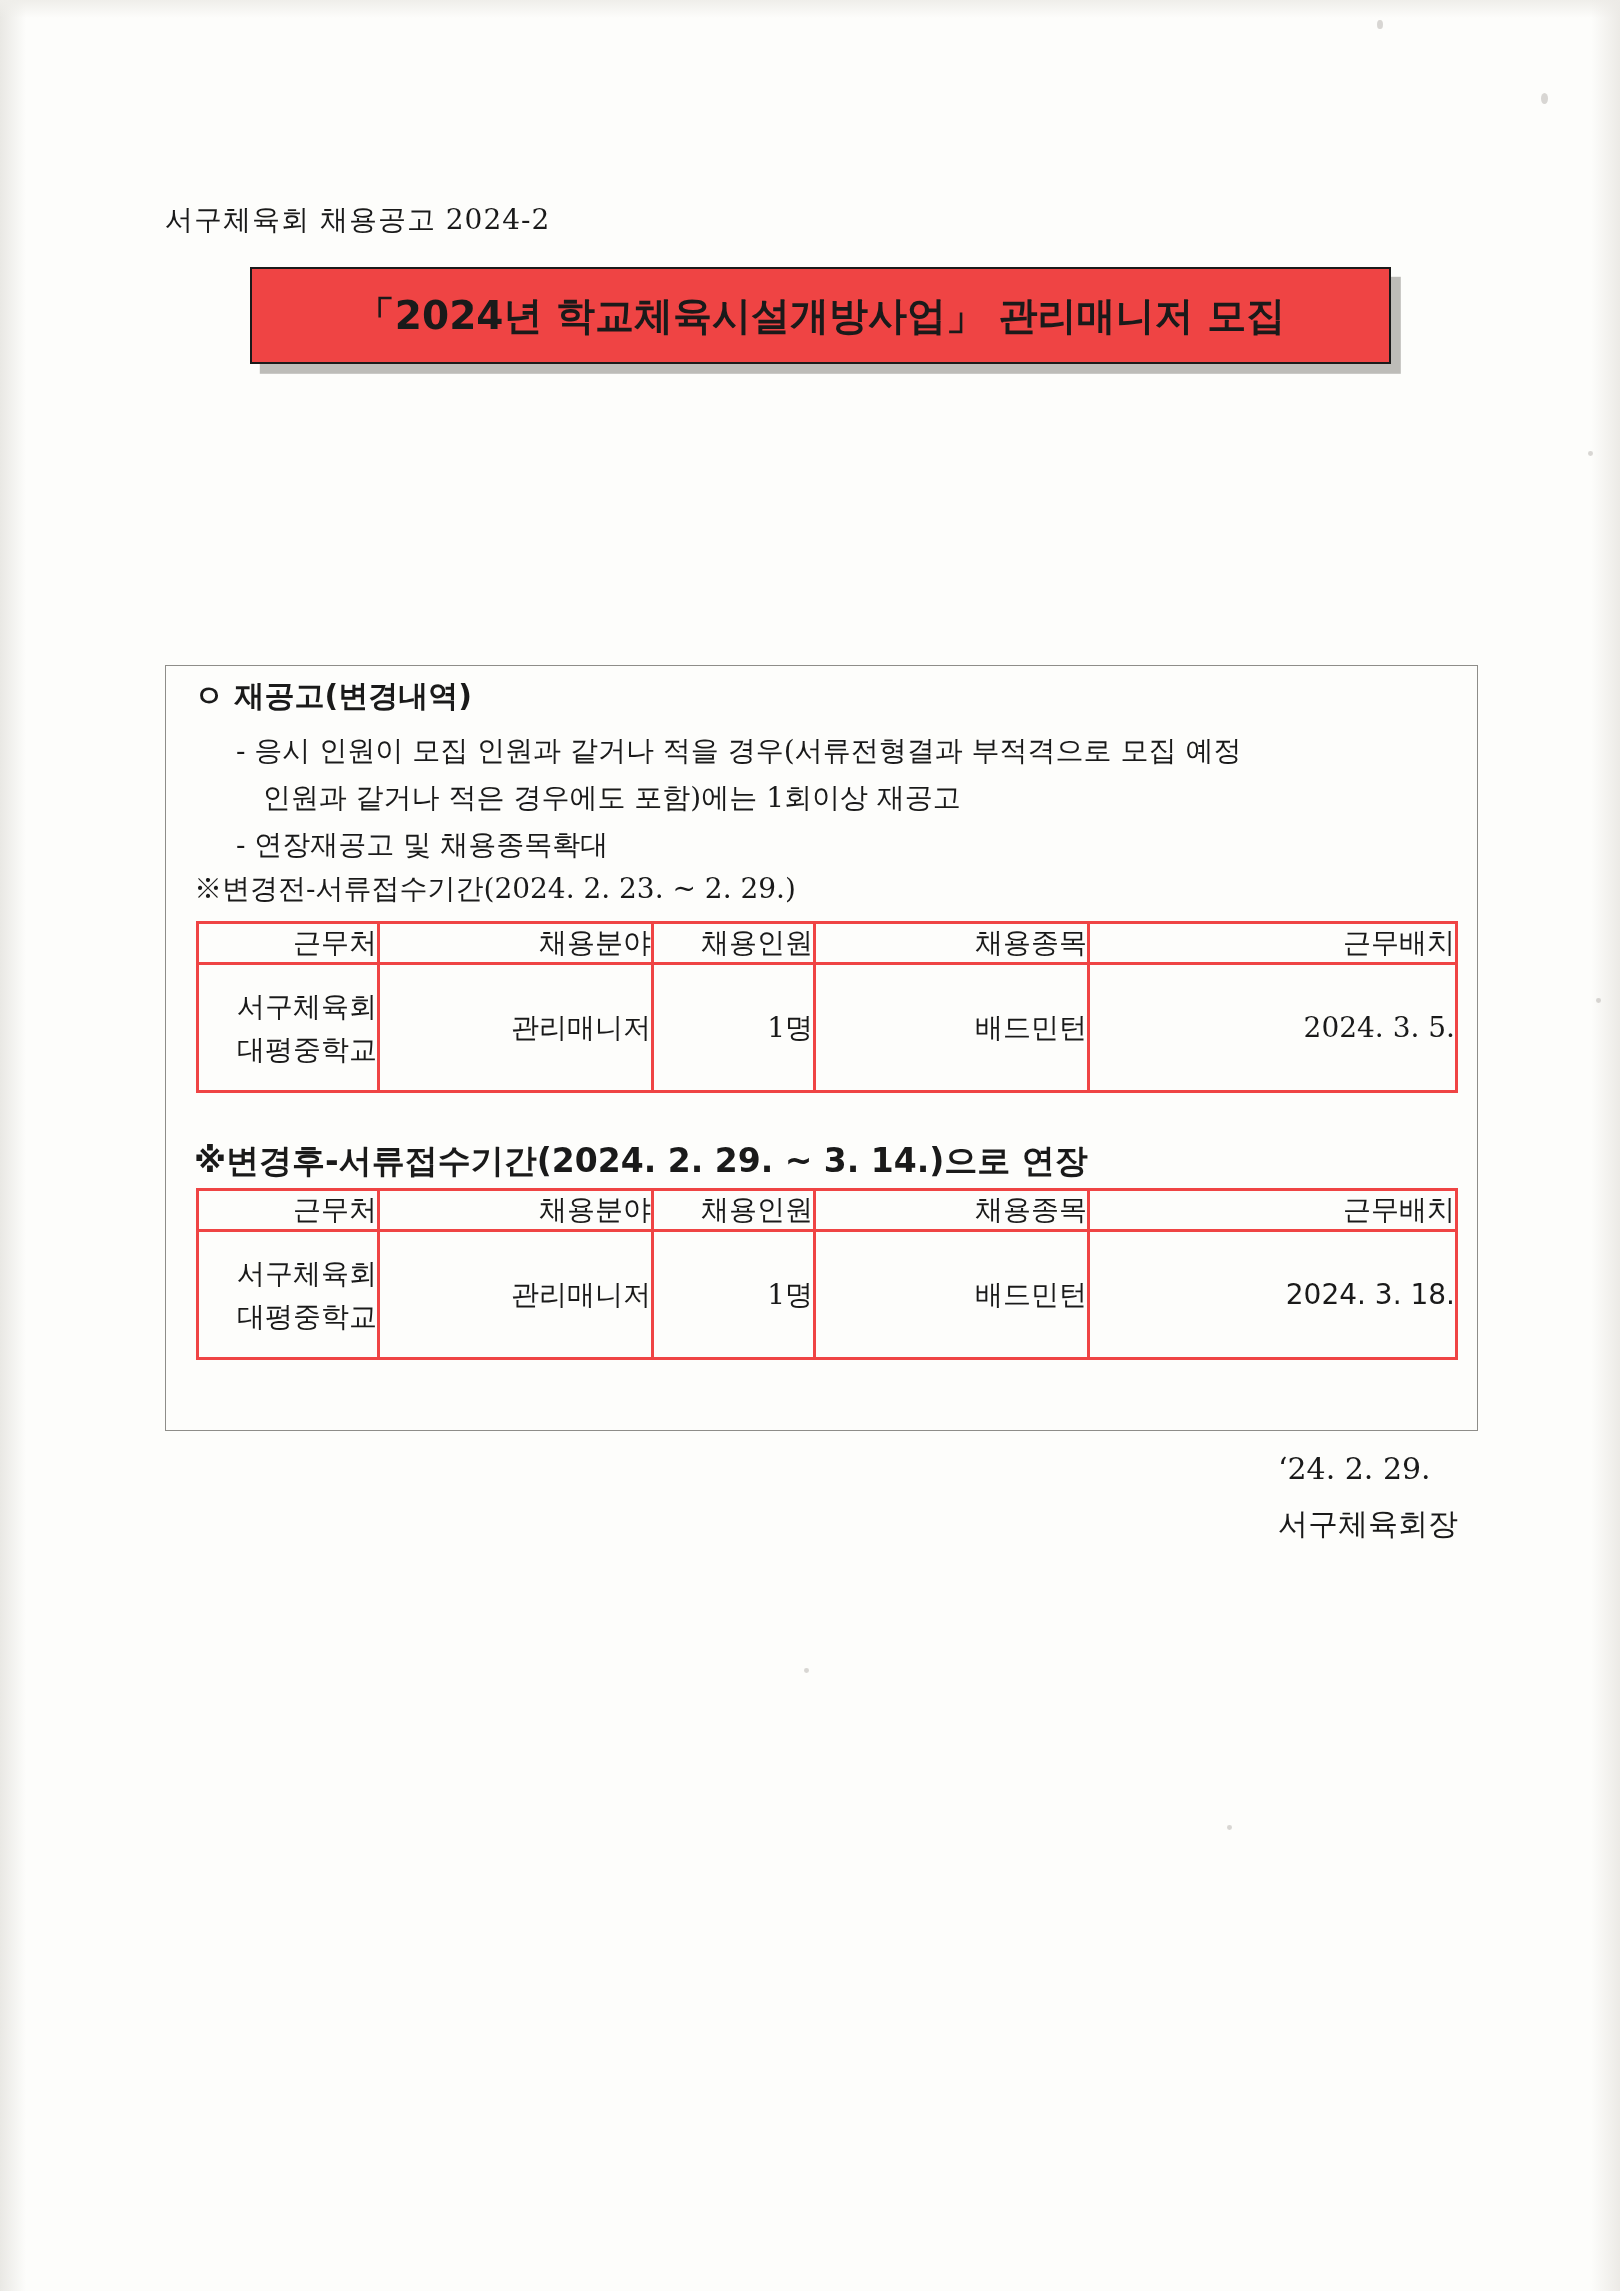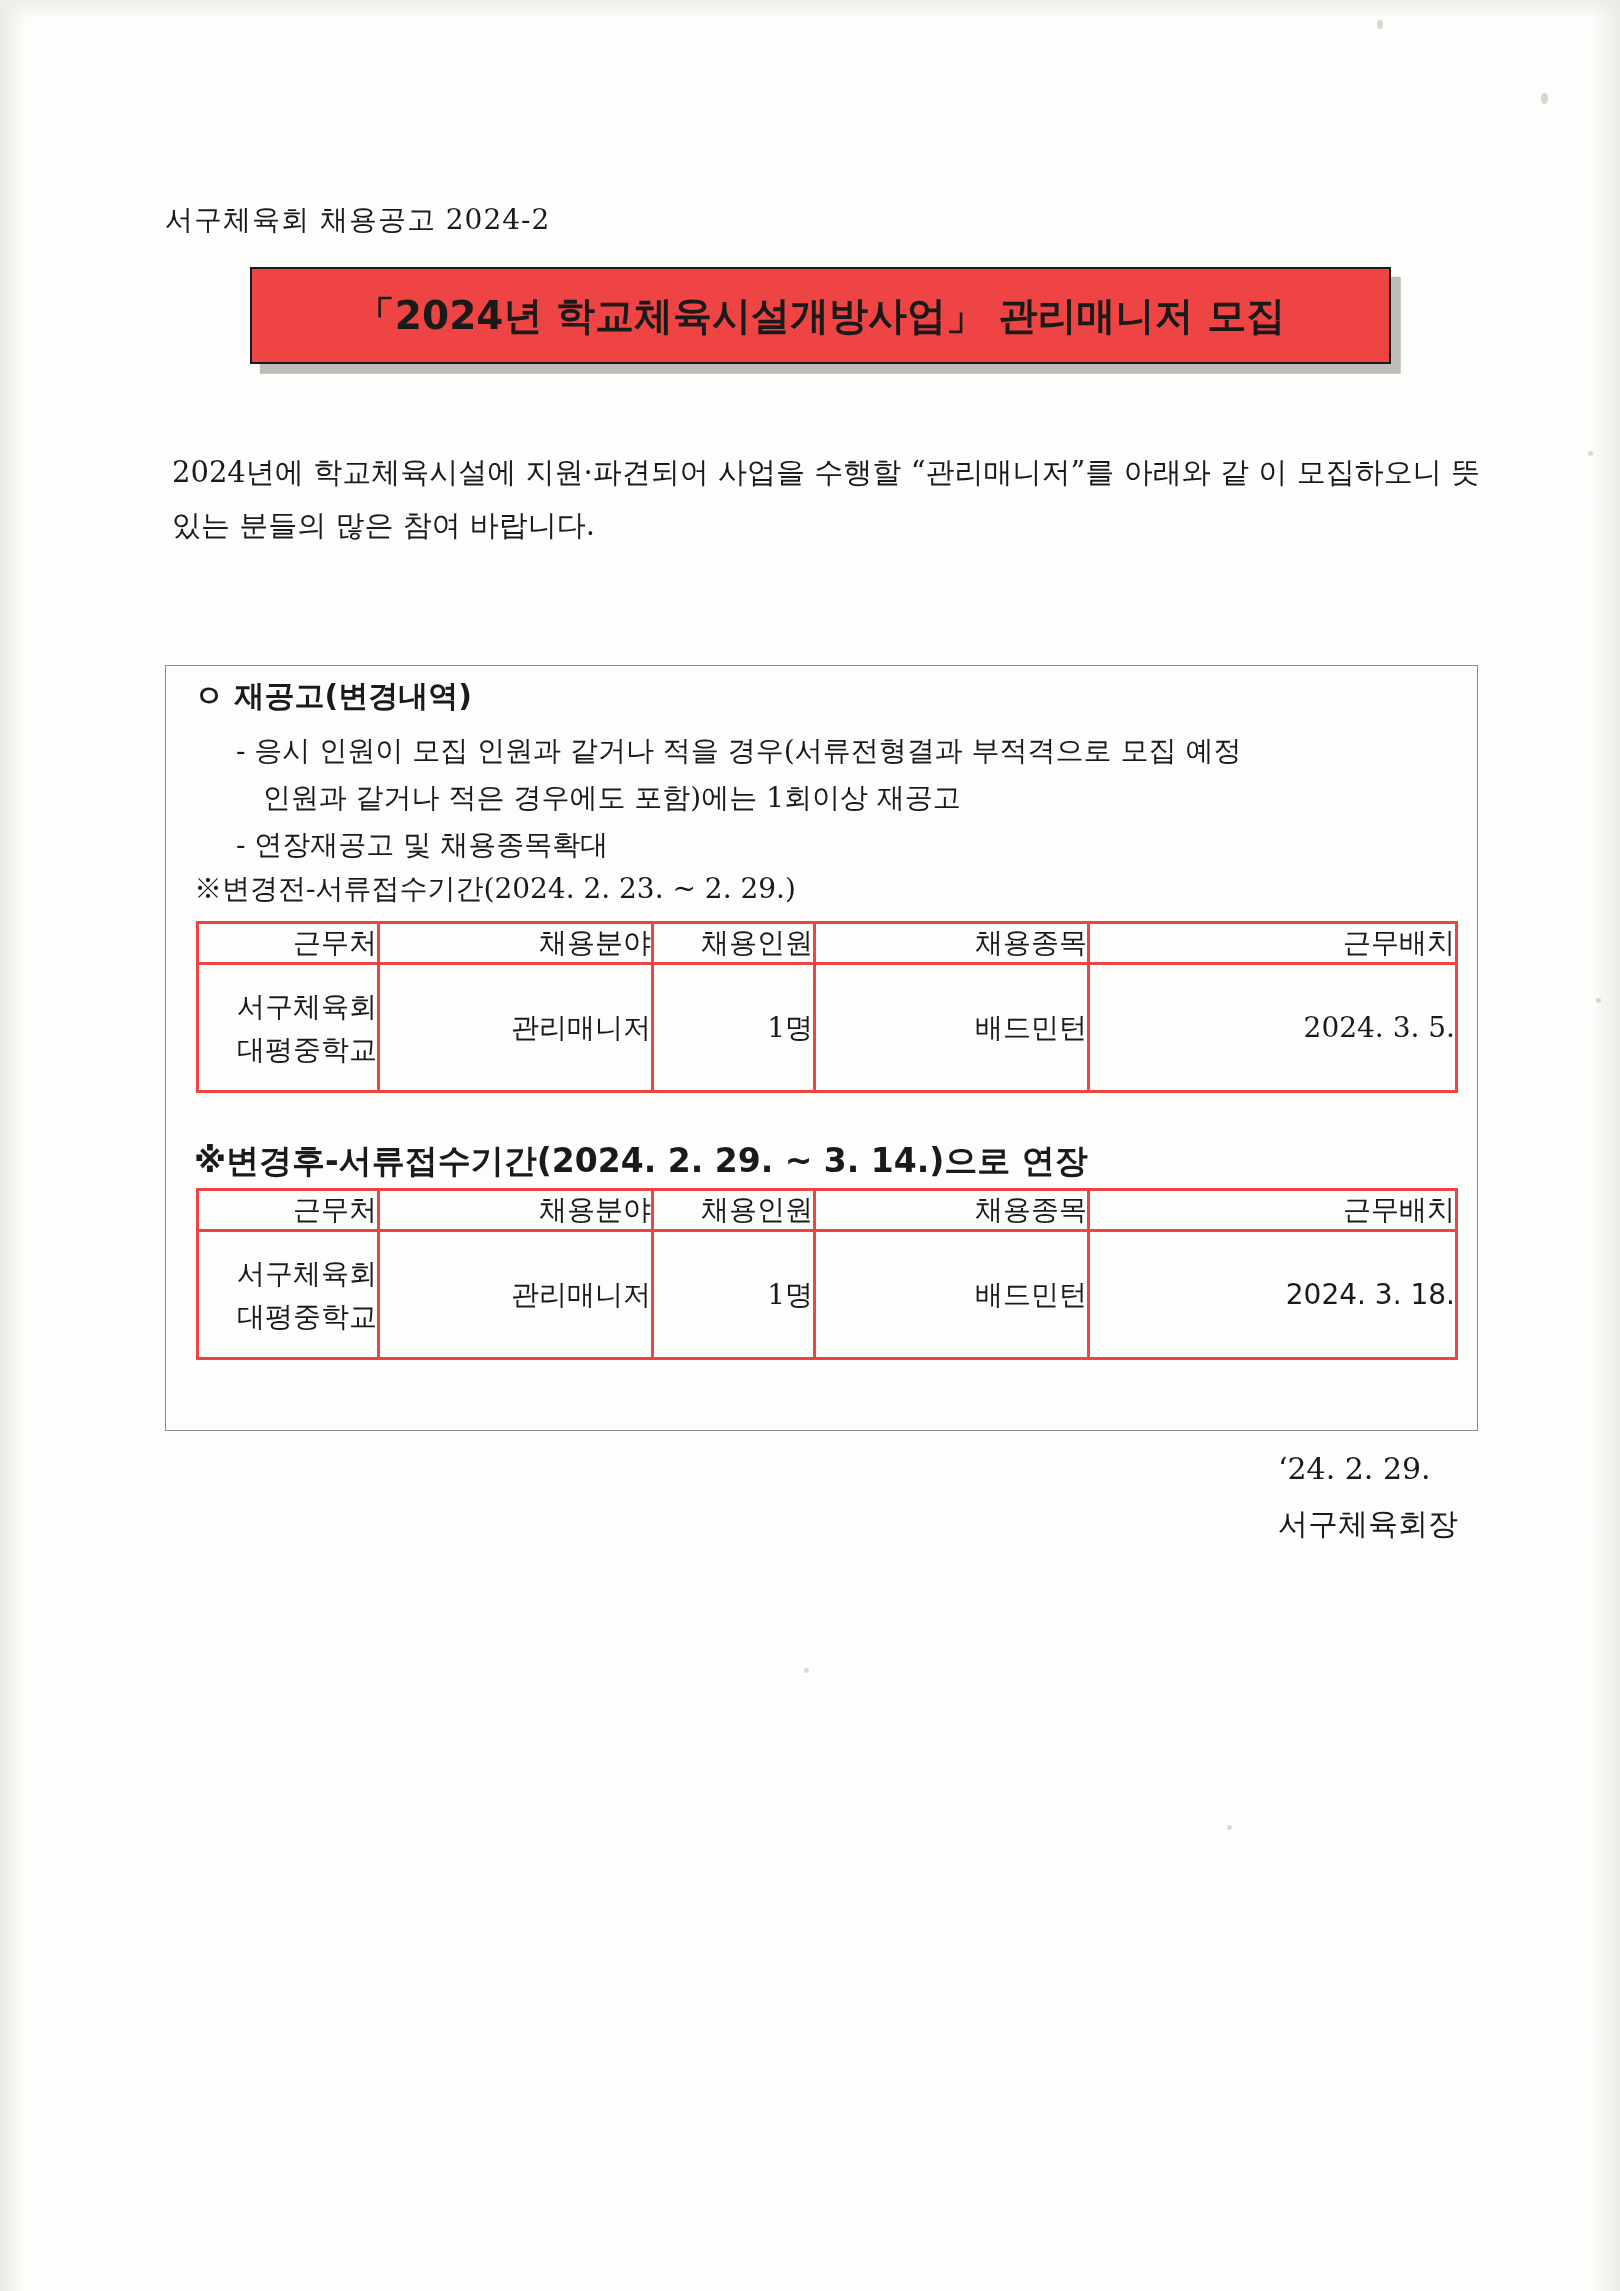--- a/index.html
+++ b/index.html
@@ -178,24 +178,20 @@
   <div class="speck" style="left:804px;top:1668px;width:4.9px;height:4.9px;"></div>
   <div class="speck" style="left:1227px;top:1825px;width:4.9px;height:4.9px;"></div>
 
   <div class="doc-number">서구체육회 채용공고 2024-2</div>
 
   <div class="title-box">
     <div class="title-text">「2024년 학교체육시설개방사업」 관리매니저 모집</div>
   </div>
 
   <div class="intro">
-    <p>
-      <span class="indent">2024년에 학교체육시설에 지원·파견되어 사업을 수행할 “관리매니저”를 아래와 같</span>
-      <span>이 모집하오니 뜻있는 분들의 많은 참여 바랍니다.</span>
-    </p>
   </div>
 
   <div class="notice-box"></div>
 
   <div class="notice-head">ㅇ 재공고(변경내역)</div>
 
   <div class="bullet-line bl1">- 응시 인원이 모집 인원과 같거나 적을 경우(서류전형결과 부적격으로 모집 예정
    인원과 같거나 적은 경우에도 포함)에는 1회이상 재공고</div>
 
   <div class="bullet-line bl2">- 연장재공고 및 채용종목확대</div>

